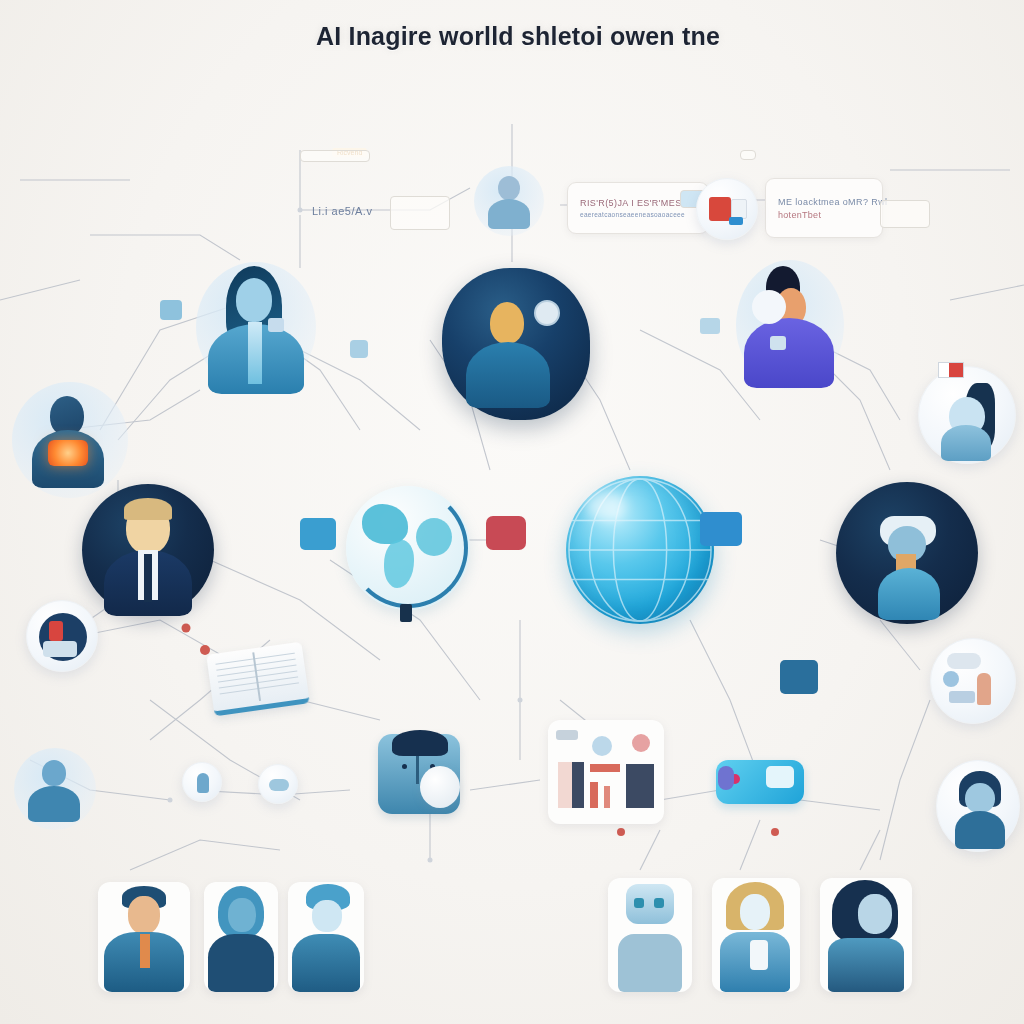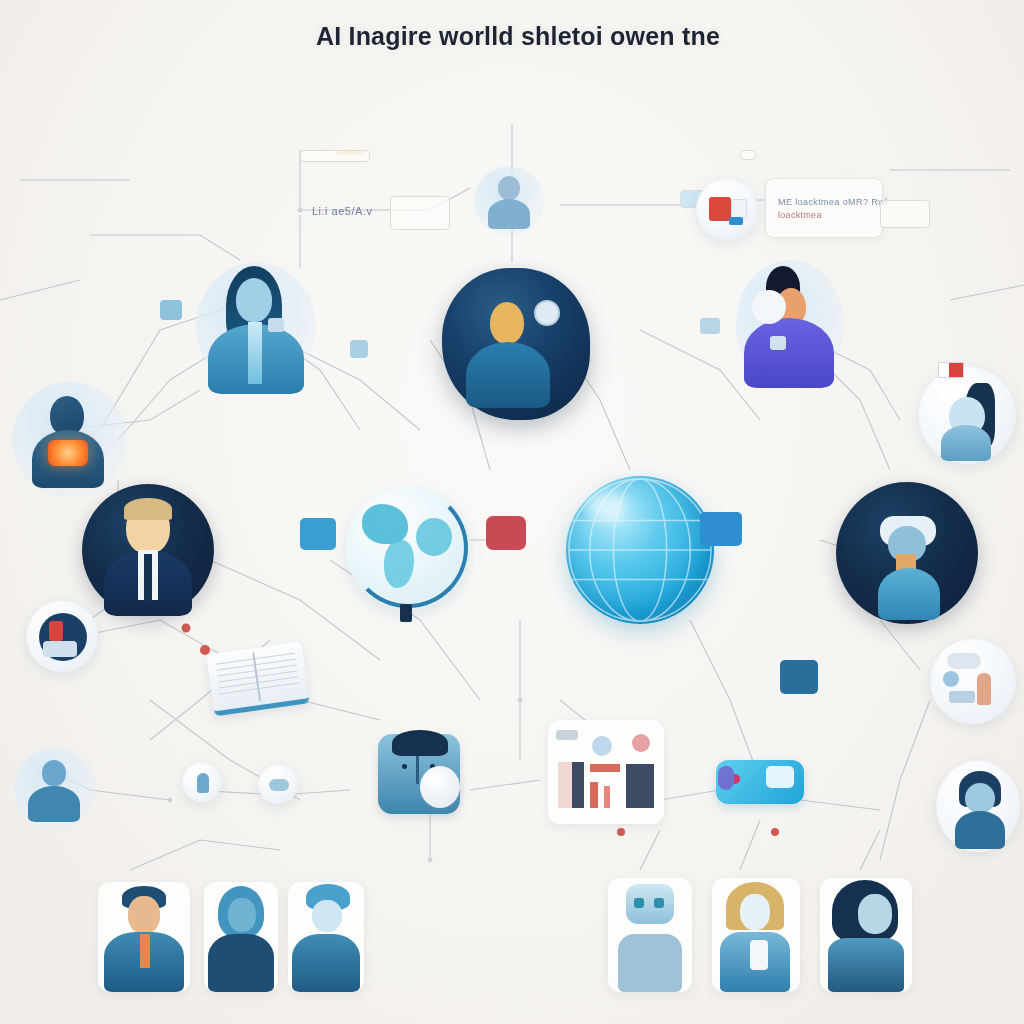--- a/index.html
+++ b/index.html
@@ -171,24 +171,28 @@
       <circle cx="268" cy="660" r="3.5"></circle>
       <circle cx="775" cy="832" r="4"></circle>
       <circle cx="621" cy="832" r="4"></circle>
       <circle cx="270" cy="790" r="4"></circle>
     </g>
   </svg>
 
   <div class="title">AI Inagire worlld shletoi owen tne</div>
 
 
+  <div class="chip" style="left:567px; top:182px; width:142px; height:52px;">
+    <div class="line1" style="font-size:9px;">RIS'R(5)JA I ES'R'MES</div>
+    <div class="line2" style="font-size:6.5px;">eaereatcaonseaeeneasoaoaceee</div>
+  </div>
 
   <div class="chip" style="left:765px; top:178px; width:118px; height:60px;">
     <div class="line1" style="font-size:9px; color:#7a8ba8;">ME loacktmea oMR? Rwl</div>
-    <div class="line2" style="font-size:9px; color:#b5767f;">loacktmea</div>
+    <div class="line2" style="font-size:9px; color:#b5767f;">hotenTbet</div>
   </div>
 
   <div class="label-float" style="left:312px; top:205px;">Li.i ae5/A.v</div>
   <div style="position:absolute; left:332px; top:148px; font-size:7px; color:#c58a3a; background:#fdf6ea; padding:1px 5px; border-radius:3px; filter:blur(.4px);">Ricvend</div>
 
   <div class="wirebox" style="left:300px; top:150px; width:70px; height:12px;"></div>
   <div class="wirebox" style="left:390px; top:196px; width:60px; height:34px;"></div>
   <div class="wirebox" style="left:740px; top:150px; width:16px; height:10px;"></div>
   <div class="wirebox" style="left:880px; top:200px; width:50px; height:28px;"></div>
   <div class="wirebox" style="left:680px; top:190px; width:30px; height:18px; background:#cfe6f4;"></div>

